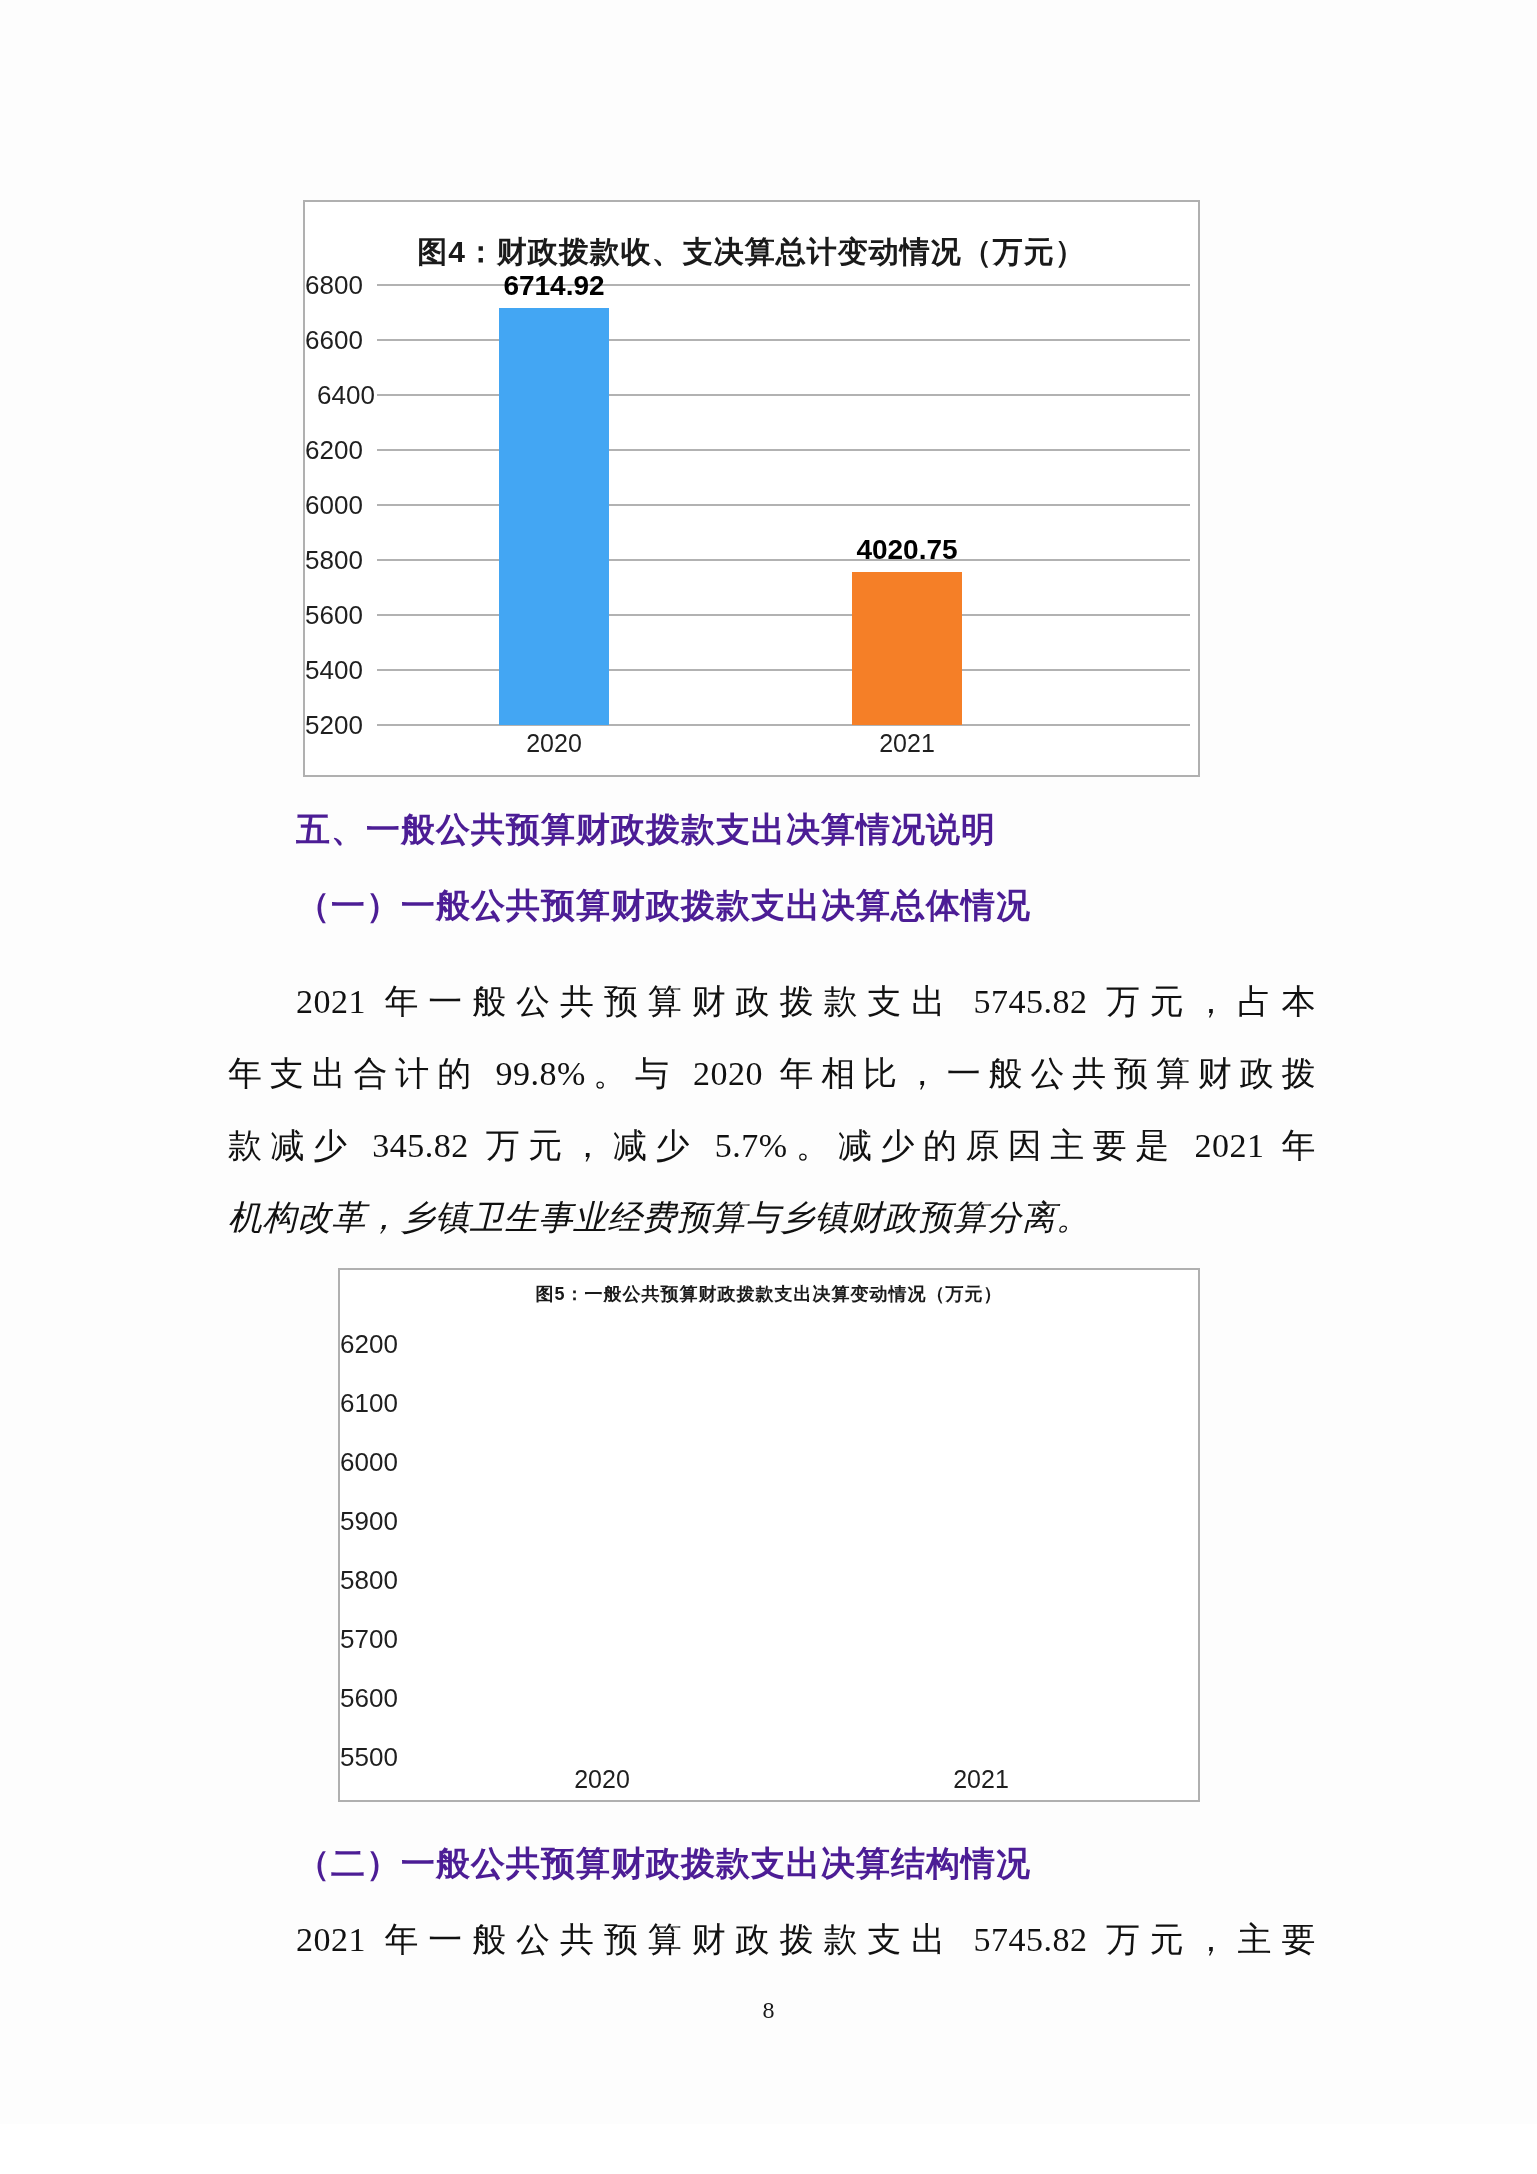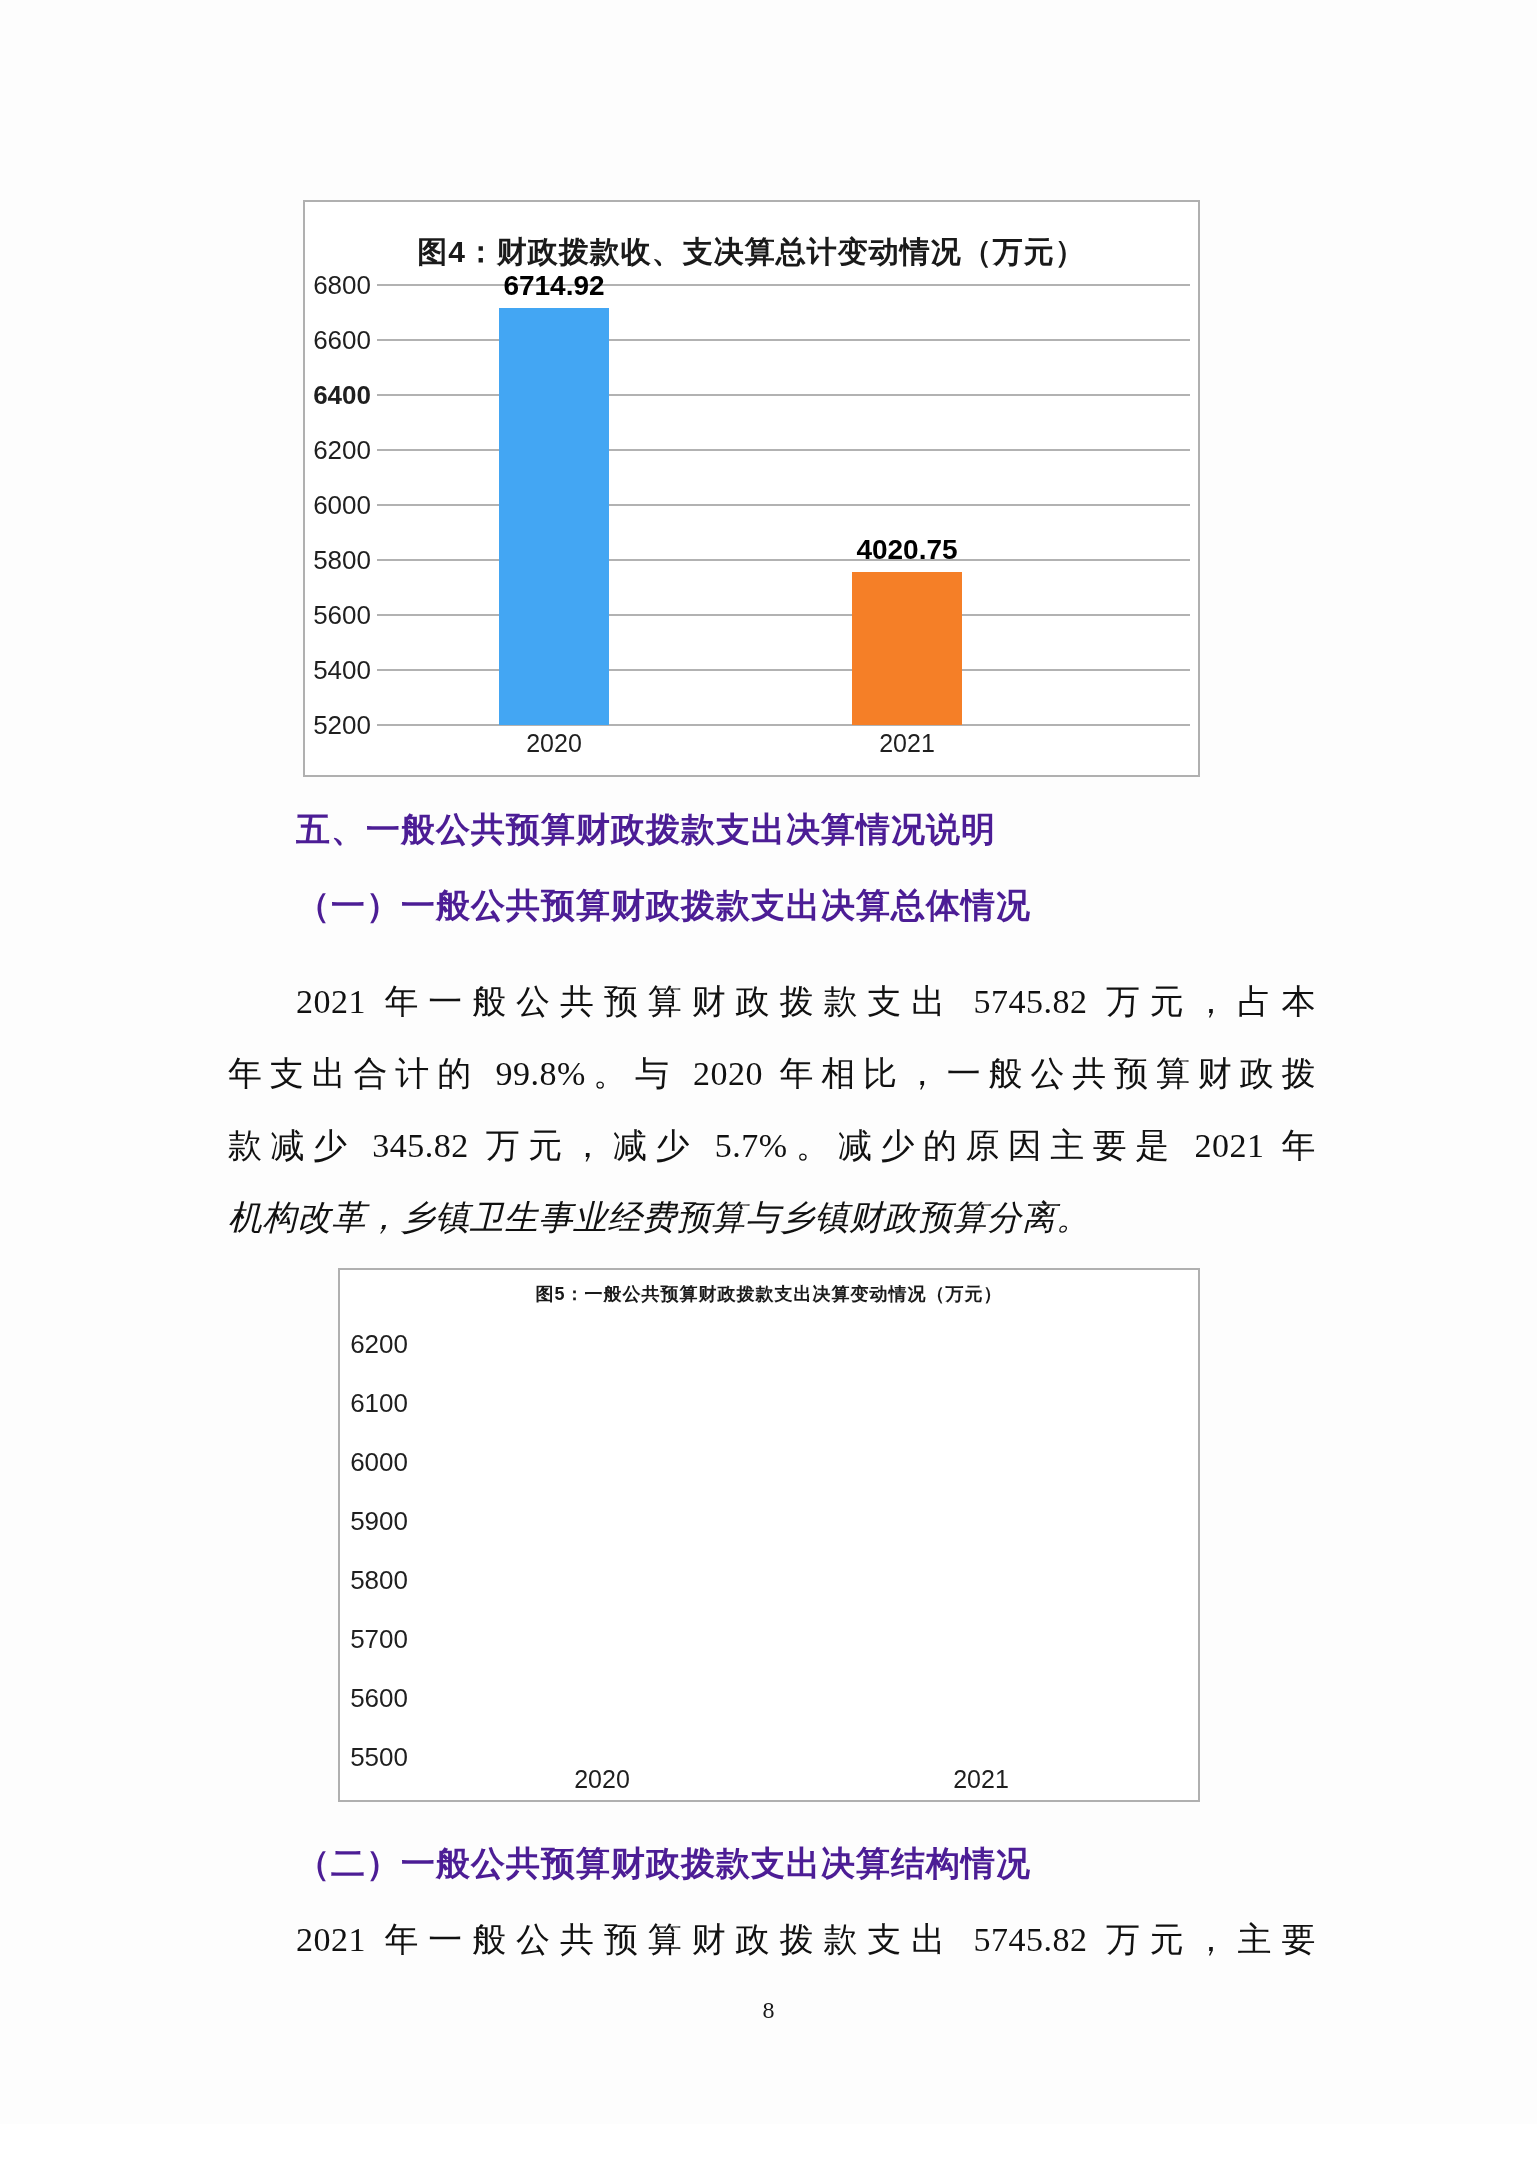--- a/index.html
+++ b/index.html
@@ -24,21 +24,21 @@
   .chart2 .chart-title { top:12px;  font-size:18px; }
   .grid-area { position:absolute; }
   .gridline { position:absolute; left:0; width:100%; height:2px; }
   .bar { position:absolute; }
   .val-label {
     position:absolute; width:160px; text-align:center;
     font-family:"Liberation Sans", sans-serif; font-weight:700;
     font-size:28px; color:#000;
   }
   .ytick {
-    position:absolute; text-align:right; height:28px; line-height:28px;
+    position:absolute; height:28px; line-height:28px;
     font-family:"Liberation Sans", sans-serif; font-size:26px; color:#1f1f1f;
   }
   .cat-label {
     position:absolute; width:140px; text-align:center; height:30px; line-height:30px;
     font-family:"Liberation Sans", sans-serif; font-size:25px; color:#1f1f1f;
   }
   
   .doc-heading {
     position:absolute; left:296px; font-size:34px; font-weight:600;
     line-height:48px; letter-spacing:1px; white-space:nowrap; color:#4c1d95;
@@ -80,21 +80,21 @@
         <div class="gridline" style="top: 329px; background: rgb(178, 178, 178);"></div>
         <div class="gridline" style="top: 384px; background: rgb(178, 178, 178);"></div>
         <div class="gridline" style="top: 439px; background: rgb(178, 178, 178);"></div>
         <div class="bar" style="left: 122px; width: 110px; bottom: 0px; height: 417px; background: rgb(67, 166, 243);"></div>
         <div class="val-label" style="left: 97px; bottom: 423px;">6714.92</div>
         <div class="bar" style="left: 475px; width: 110px; bottom: 0px; height: 153px; background: rgb(245, 127, 39);"></div>
         <div class="val-label" style="left: 450px; bottom: 159px;">4020.75</div>
       </div>
       <div class="ytick" style="left: 0px; width: 66px; top: 69px;">6800</div>
       <div class="ytick" style="left: 0px; width: 66px; top: 124px;">6600</div>
-      <div class="ytick" style="left: 0px; width: 66px; top: 179px; font-weight: bold;">6400</div>
+      <div class="ytick" style="left: 12px; width: 66px; top: 179px;">6400</div>
       <div class="ytick" style="left: 0px; width: 66px; top: 234px;">6200</div>
       <div class="ytick" style="left: 0px; width: 66px; top: 289px;">6000</div>
       <div class="ytick" style="left: 0px; width: 66px; top: 344px;">5800</div>
       <div class="ytick" style="left: 0px; width: 66px; top: 399px;">5600</div>
       <div class="ytick" style="left: 0px; width: 66px; top: 454px;">5400</div>
       <div class="ytick" style="left: 0px; width: 66px; top: 509px;">5200</div>
       <div class="cat-label" style="left: 179px; top: 526px;">2020</div>
       <div class="cat-label" style="left: 532px; top: 526px;">2021</div>
     </section>
 

